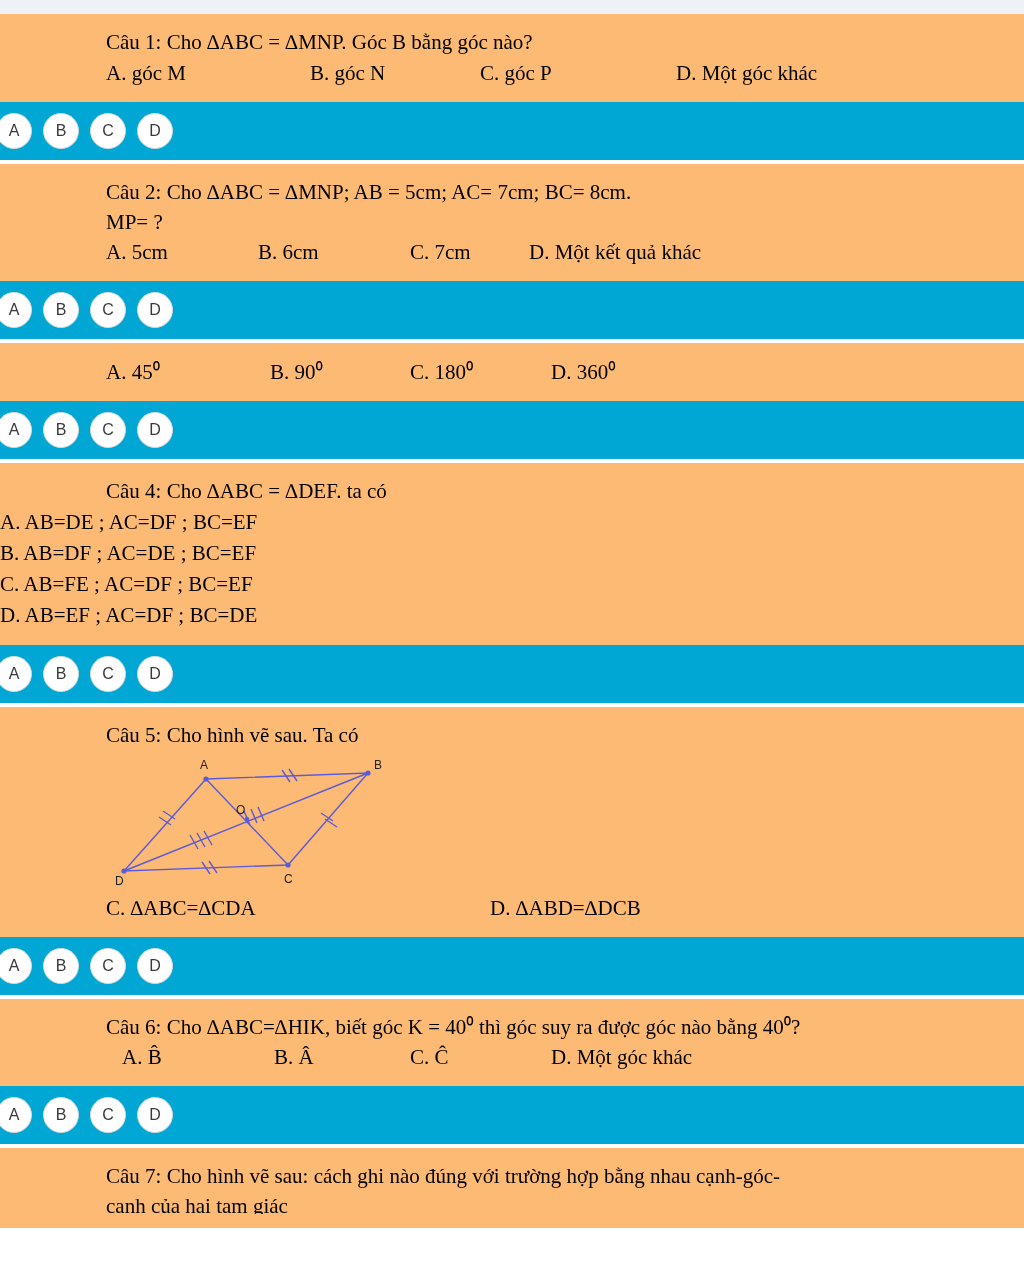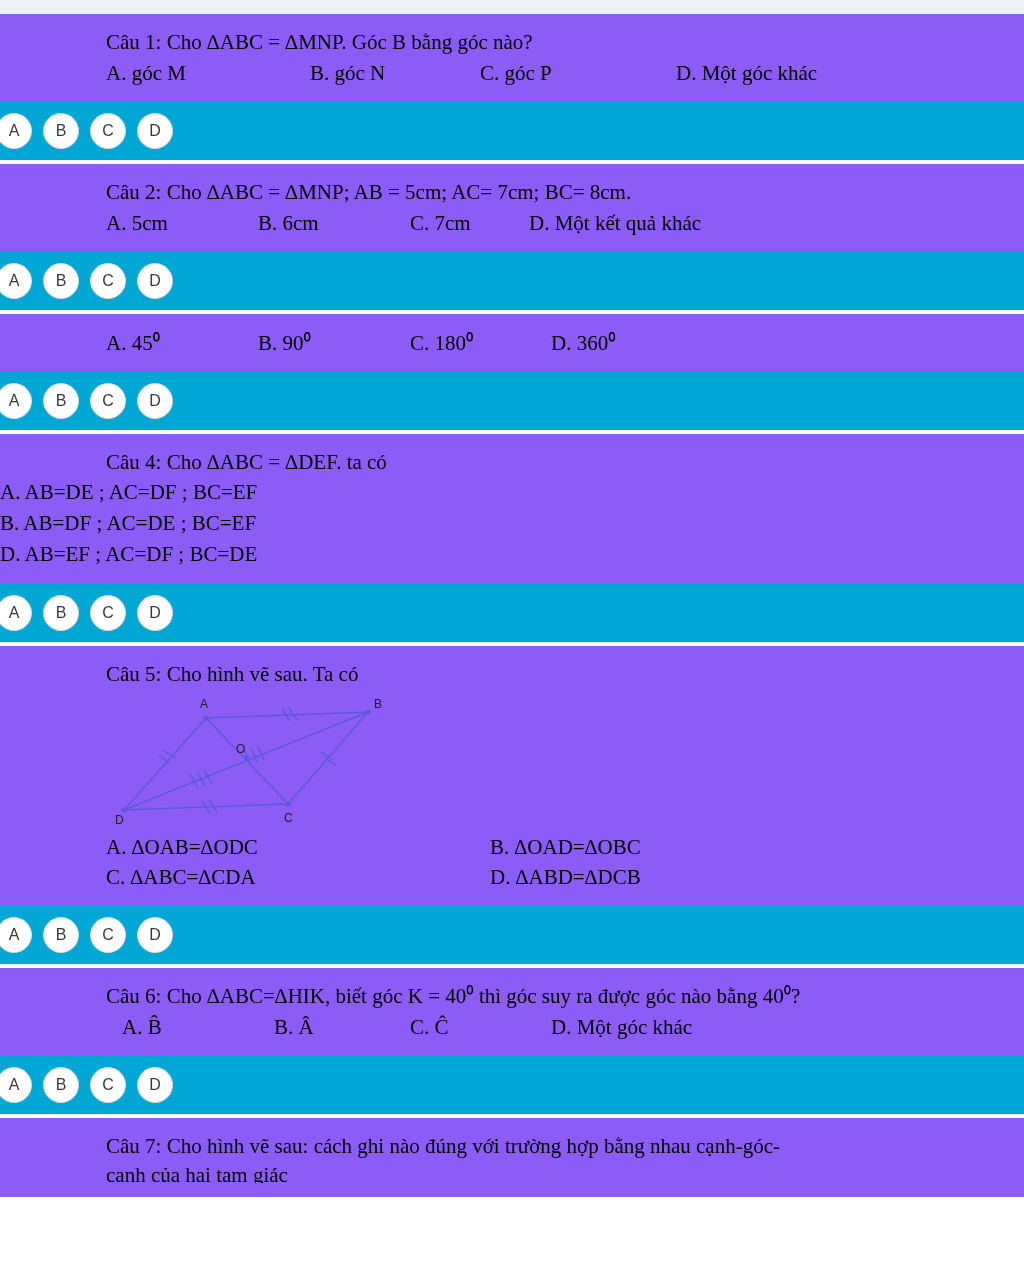--- a/index.html
+++ b/index.html
@@ -15,21 +15,21 @@
   }
   .page { width: 1024px; position: relative; }
 
   .topstrip {
     height: 14px;
     background: #eef1f5;
     width: 100%;
   }
 
   .qblock {
-    background: #8b5cf6;
+    background: #fdba74;
     padding: 14px 0 14px 0;
   }
   .qtext {
     font-size: 21px;
     line-height: 1.42;
     padding-left: 106px;
     padding-right: 20px;
     white-space: nowrap;
   }
 
@@ -119,56 +119,58 @@
   <div class="choicebar">
     <div class="bubble">A</div>
     <div class="bubble">B</div>
     <div class="bubble">C</div>
     <div class="bubble">D</div>
   </div>
   <div class="sep-thin"></div>
 
   <div class="qblock">
     <div class="qtext">Câu 2: Cho ∆ABC = ∆MNP; AB = 5cm; AC= 7cm; BC= 8cm.</div>
+    <div class="qtext">MP= ?</div>
     <div class="answer-row">
       <span class="opt" style="left:106px">A.  5cm</span>
       <span class="opt" style="left:258px">B. 6cm</span>
       <span class="opt" style="left:410px">C. 7cm</span>
       <span class="opt" style="left:529px">D. Một kết quả khác</span>
     </div>
   </div>
   <div class="choicebar">
     <div class="bubble">A</div>
     <div class="bubble">B</div>
     <div class="bubble">C</div>
     <div class="bubble">D</div>
   </div>
   <div class="sep-thin"></div>
 
   <div class="qblock">
     <div class="answer-row">
       <span class="opt" style="left:106px">A. 45⁰</span>
-      <span class="opt" style="left:258px">B. 90⁰</span>
+      <span class="opt" style="left:270px">B. 90⁰</span>
       <span class="opt" style="left:410px">C. 180⁰</span>
       <span class="opt" style="left:551px">D. 360⁰</span>
     </div>
   </div>
   <div class="choicebar">
     <div class="bubble">A</div>
     <div class="bubble">B</div>
     <div class="bubble">C</div>
     <div class="bubble">D</div>
   </div>
   <div class="sep-thin"></div>
 
   <div class="qblock">
     <div class="qtext">Câu 4: Cho ∆ABC = ∆DEF. ta có</div>
     <div class="answer-lines">
       <div>A. AB=DE   ; AC=DF ;  BC=EF</div>
       <div>B. AB=DF   ; AC=DE ;  BC=EF</div>
+      <div>C. AB=FE   ; AC=DF ;  BC=EF</div>
       <div>D. AB=EF   ; AC=DF ;  BC=DE</div>
     </div>
   </div>
   <div class="choicebar">
     <div class="bubble">A</div>
     <div class="bubble">B</div>
     <div class="bubble">C</div>
     <div class="bubble">D</div>
   </div>
   <div class="sep-thin"></div>
@@ -213,24 +215,20 @@
         <g font-family="Liberation Sans, sans-serif" font-size="12" fill="#222222">
           <text x="94" y="12">A</text>
           <text x="268" y="12">B</text>
           <text x="130" y="57">O</text>
           <text x="9" y="128">D</text>
           <text x="178" y="126">C</text>
         </g>
       </svg>
     </div>
     <div class="two-col">
-      <span class="c1">A. ∆OAB=∆ODC</span>
-      <span class="c2">B. ∆OAD=∆OBC</span>
-    </div>
-    <div class="two-col">
       <span class="c1">C. ∆ABC=∆CDA</span>
       <span class="c2">D. ∆ABD=∆DCB</span>
     </div>
   </div>
   <div class="choicebar">
     <div class="bubble">A</div>
     <div class="bubble">B</div>
     <div class="bubble">C</div>
     <div class="bubble">D</div>
   </div>

